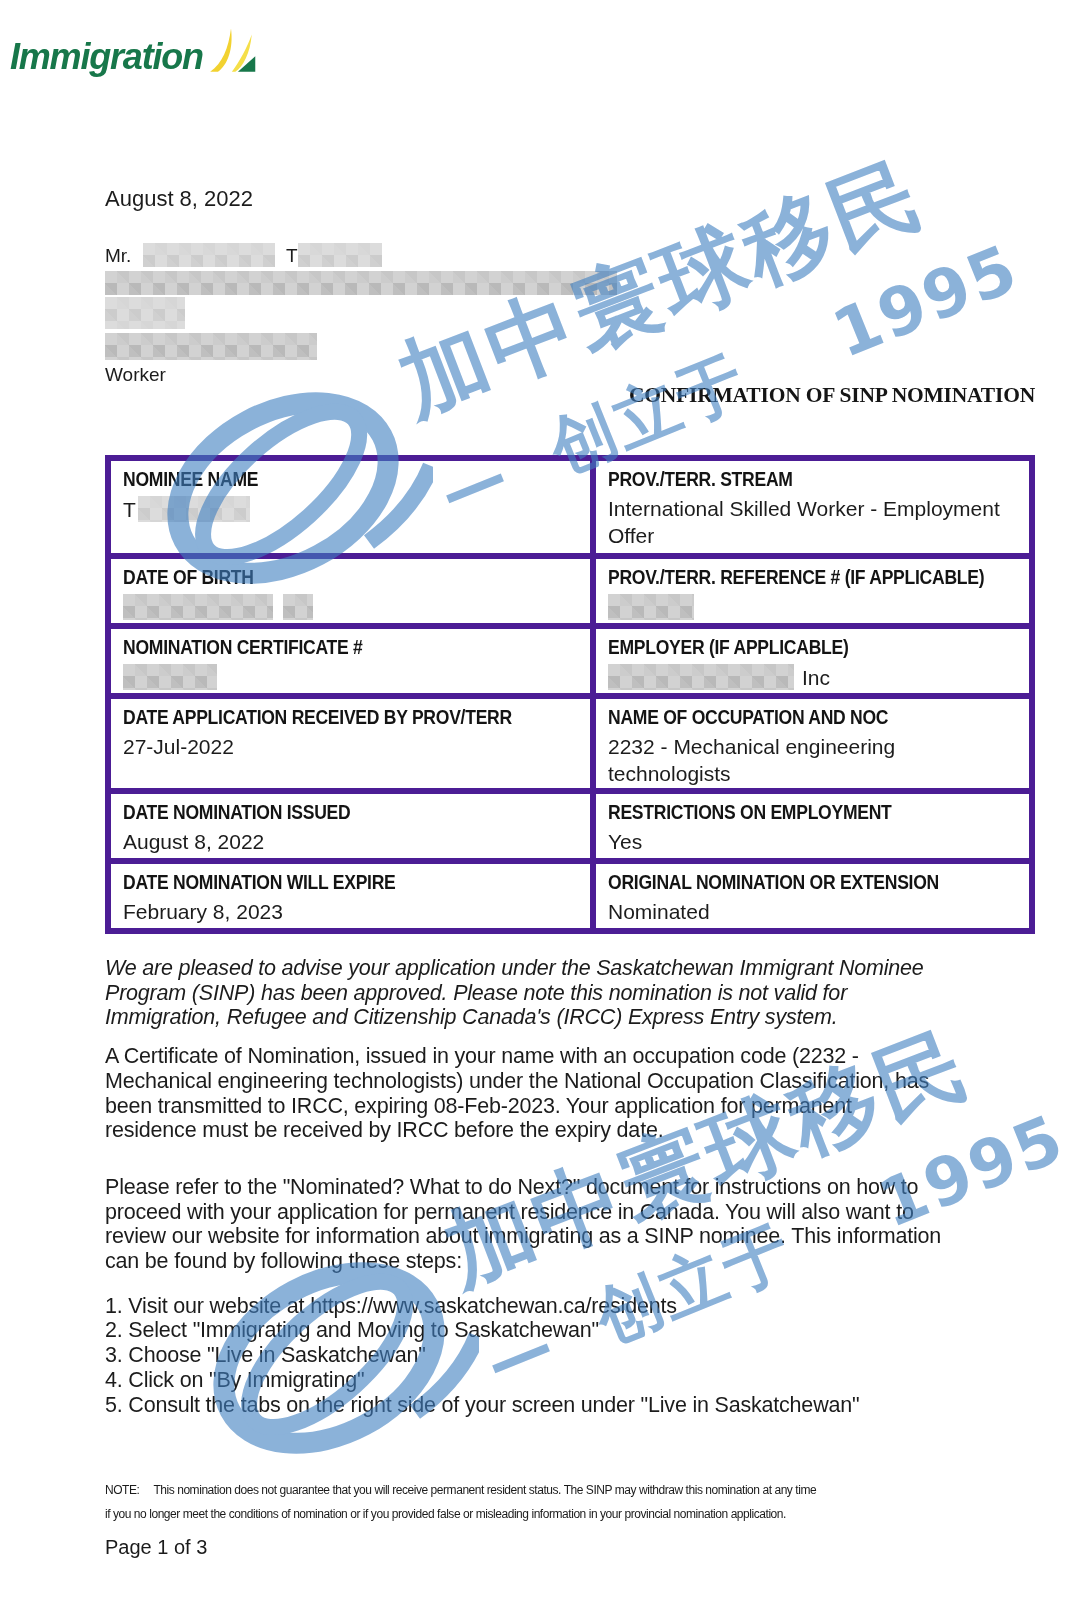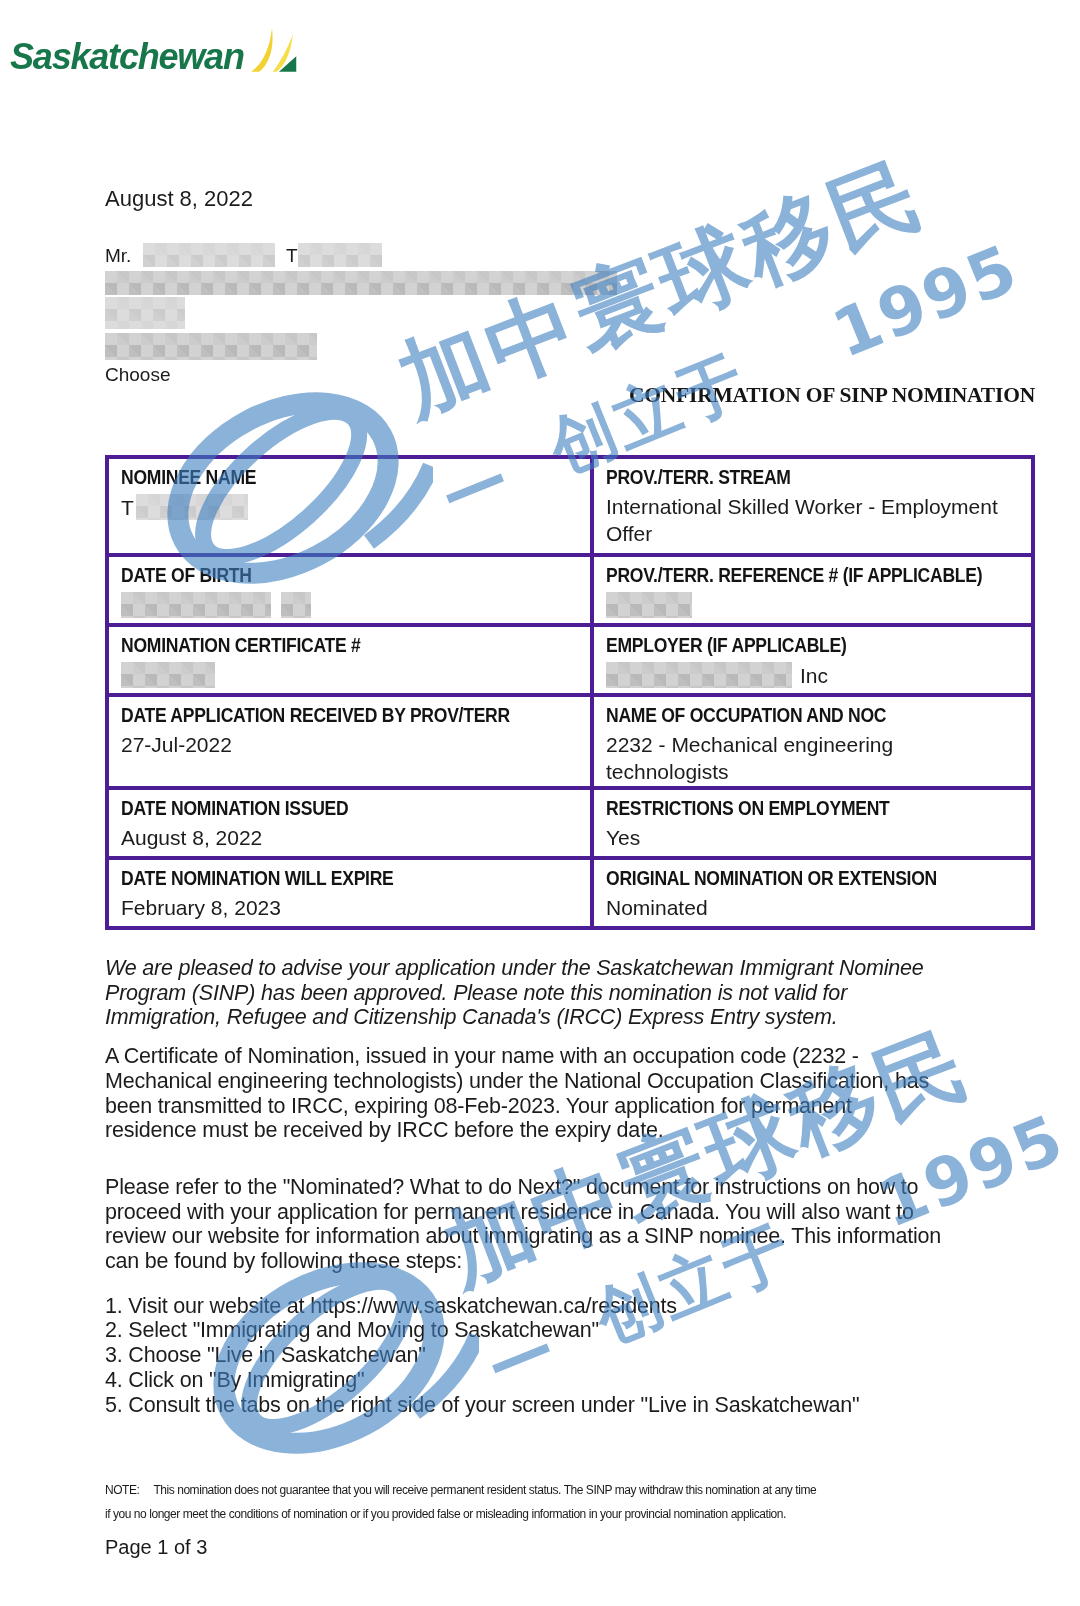--- a/index.html
+++ b/index.html
@@ -28,21 +28,21 @@
           linear-gradient(45deg,#d0d0d0 25%,transparent 25%,transparent 75%,#d6d6d6 75%),
           linear-gradient(45deg,#d8d8d8 25%,transparent 25%,transparent 75%,#cccccc 75%); }
 
   
   .doc-title { position:absolute; left:105px; top:383px; width:930px; text-align:right;
                font-size:21.5px; font-weight:bold; color:#151515; letter-spacing:-0.2px;font-family:Liberation Serif, serif; }
 
   
   table.nom { position:absolute; left:105px; top:455px; width:930px; border-collapse:collapse;
               border:3px solid #161616; table-layout:fixed; }
-  table.nom td { border:4px solid #4c1d95; vertical-align:top; padding:7px 20px 0 12px; }
+  table.nom td { border:6px solid #4c1d95; vertical-align:top; padding:7px 20px 0 12px; }
   td.colL { width:485px; }
   .cell-label { display:inline-block; font-weight:bold; font-size:19.5px; color:#141414;
                 letter-spacing:-0.3px; white-space:nowrap; transform:scaleX(0.9);
                 transform-origin:0 50%; margin-bottom:5px; }
   .cell-value { font-size:21px; color:#1c1c1c; line-height:1.28; }
 
   
   .bodytext { position:absolute; left:105px; top:956px; width:928px; font-size:21.5px;
               color:#1c1c1c; letter-spacing:-0.2px; line-height:24.7px; }
   .para { white-space:pre-line; }
@@ -71,21 +71,21 @@
             line-height:68px; letter-spacing:2px; word-spacing:26px; white-space:pre;
             transform:rotate(-22deg); transform-origin:0 50%;
             font-family:"DejaVu Sans", sans-serif; }
 </style>
 </head>
 <body>
 
 <div class="page">
 
   <div class="logo">
-    <span class="logo-text">Saskatchewan</span>
+    <span class="logo-text">Immigration</span>
     <svg class="wheat" width="52" height="50" viewBox="0 0 60 56">
       <path d="M6,52 C20,42 27,25 30,2 C33,26 26,44 15,52 Z" fill="#f2d230"></path>
       <path d="M31,52 C40,40 48,25 54,9 C52,31 44,46 35,52 Z" fill="#f5df49"></path>
       <path d="M38,52 L58,34 L58,52 Z" fill="#17774a"></path>
     </svg>
   </div>
 
   <div class="date">August 8, 2022</div>
 
   <div class="recipient">
@@ -96,21 +96,21 @@
     </div>
     <div class="line">
       <span class="mz" style="width:512px;height:24px;"></span>
     </div>
     <div class="line" style="margin-top:-2px;">
       <span class="mz light" style="width:80px;height:32px;"></span>
     </div>
     <div class="line" style="margin-top:4px;">
       <span class="mz" style="width:212px;height:27px;"></span>
     </div>
-    <div class="line" style="margin-top:4px;">Choose</div>
+    <div class="line" style="margin-top:4px;">Worker</div>
   </div>
 
   <div class="doc-title">CONFIRMATION OF SINP NOMINATION</div>
 
   <table class="nom">
     <tbody>
         <tr style="height:98px;">
       <td class="colL">
         <span class="cell-label">NOMINEE NAME</span><br>
         <span class="cell-value"><span>T</span><span class="mz light" style="width:112px;height:26px;margin-left:2px;"></span></span>

